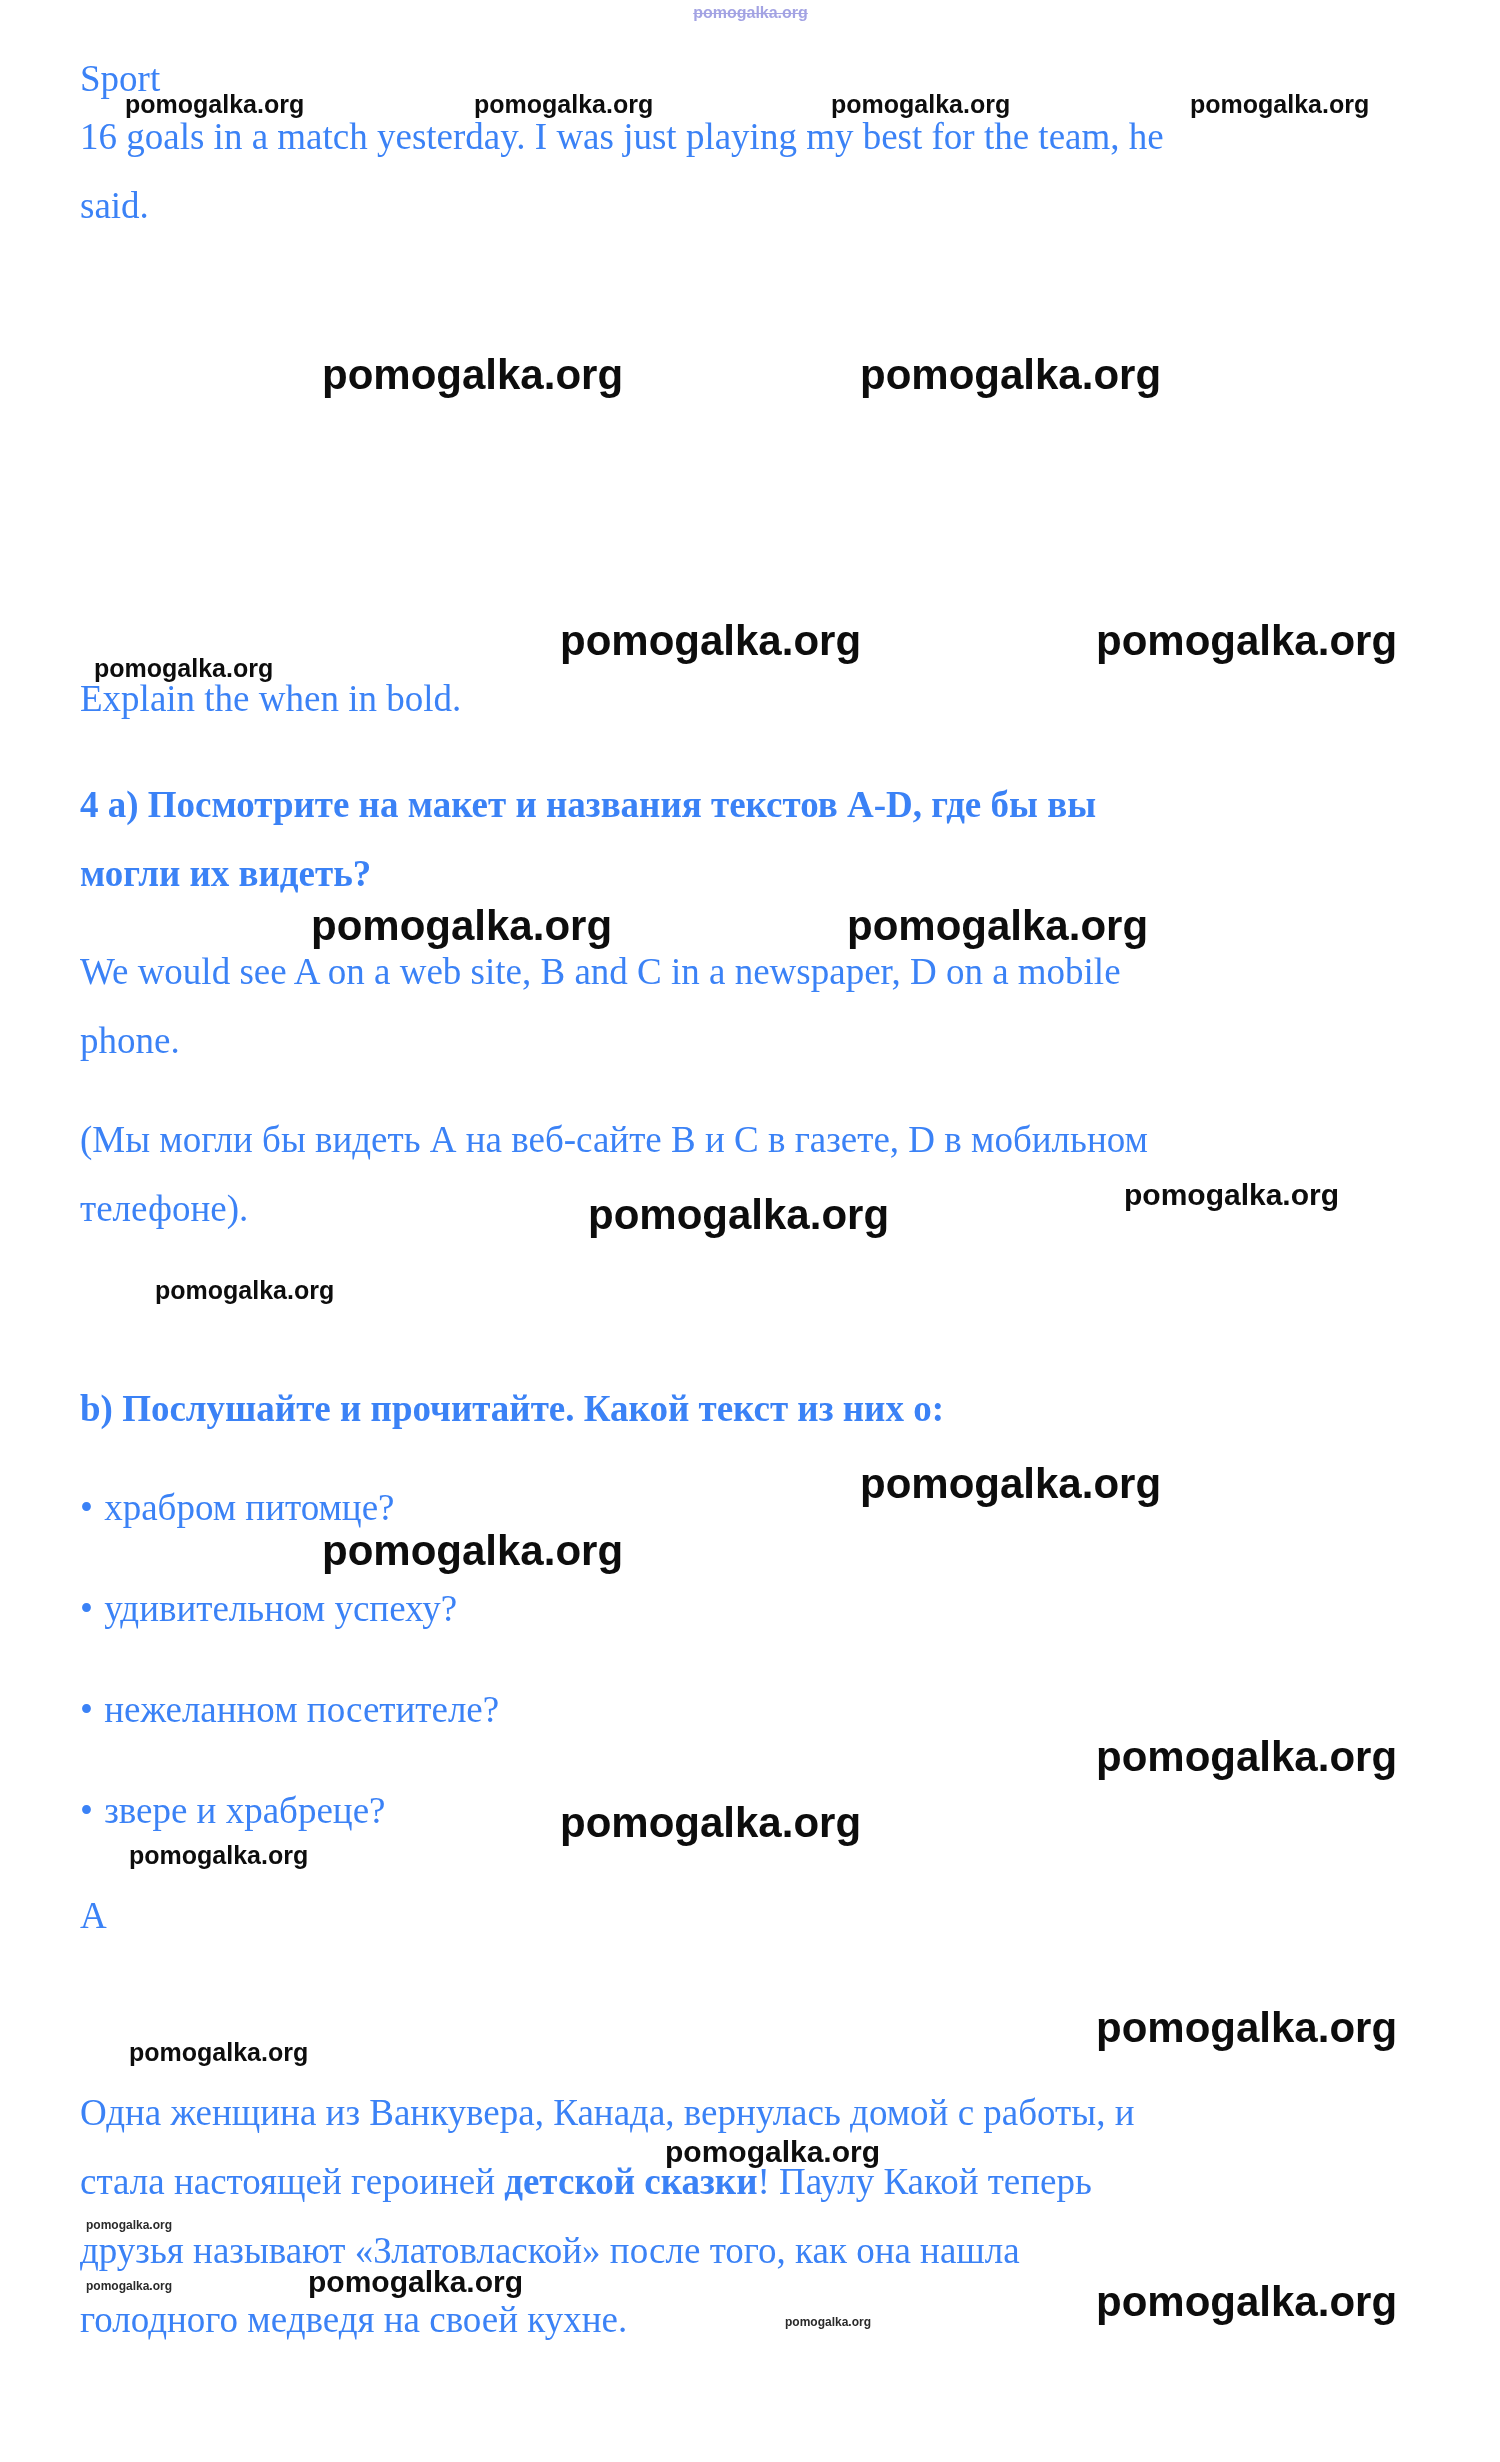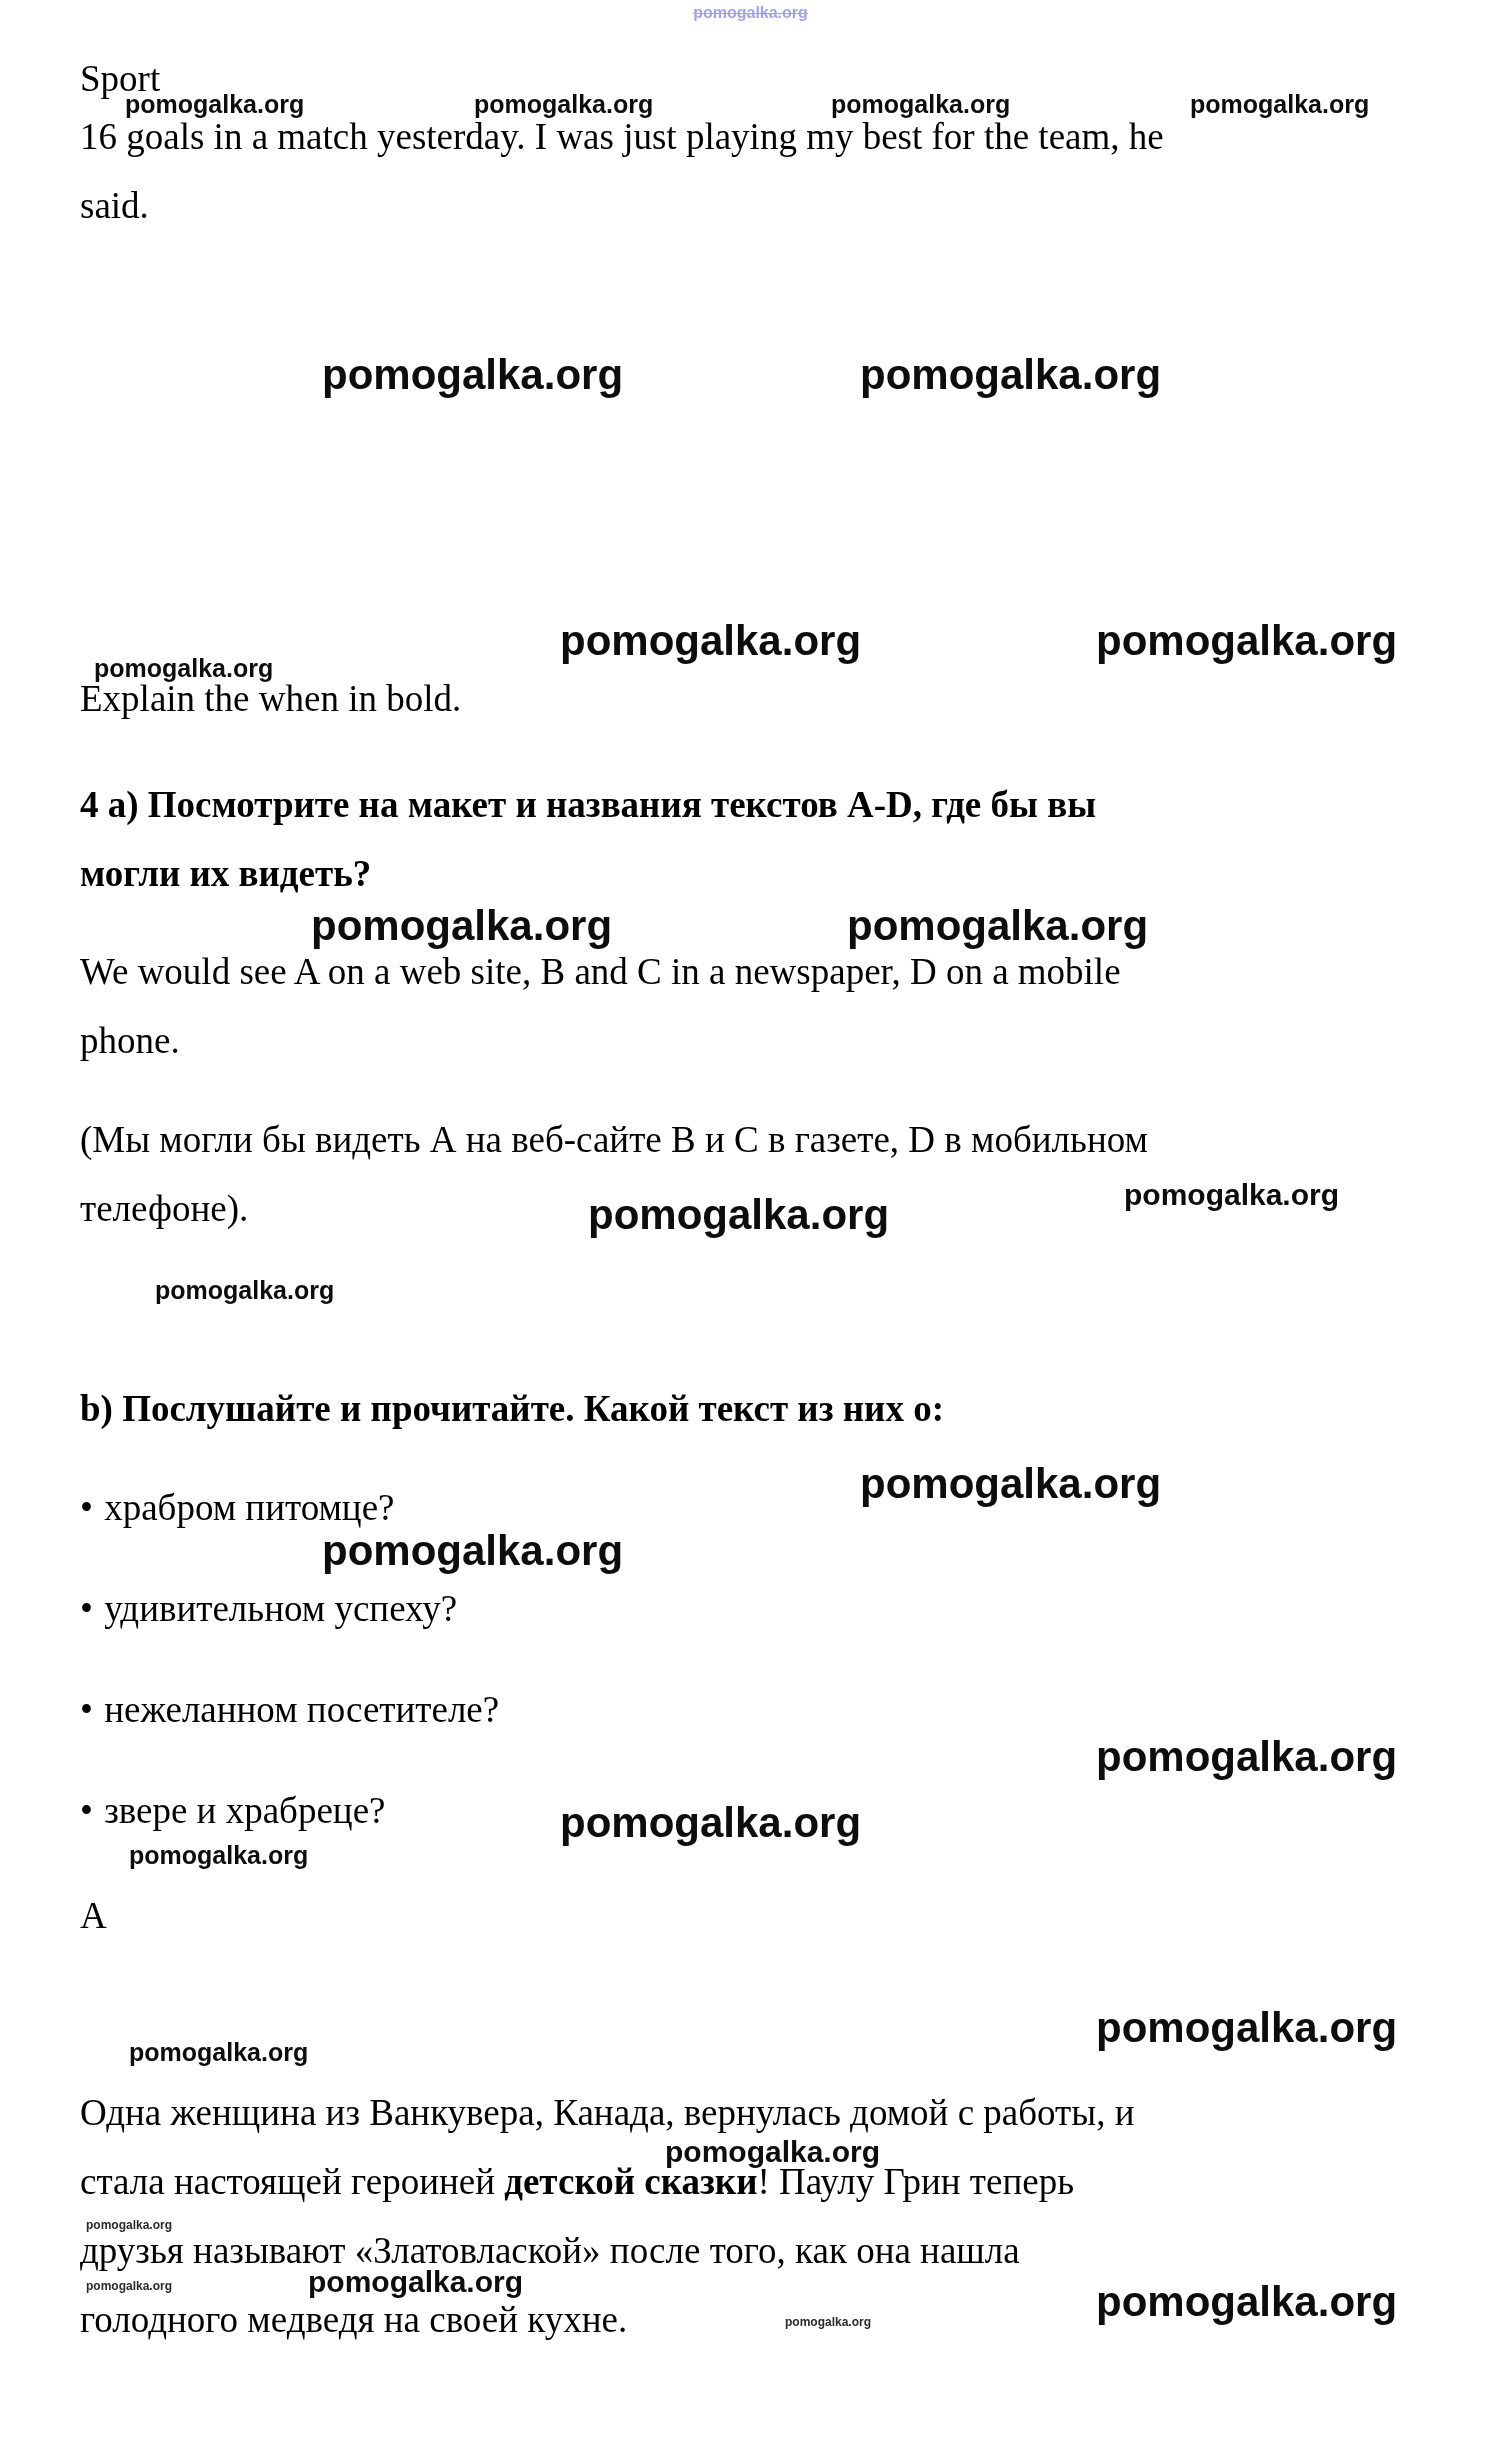--- a/index.html
+++ b/index.html
@@ -9,21 +9,21 @@
     height: 2366px;
     background: #ffffff;
     color: #000000;
     font-family: "Liberation Serif", serif;
     overflow: hidden;
   }
   .t {
     position: absolute;
     font-size: 37px;
     line-height: 69px;
-    color: #000000;
+    color: #3b82f6;
     white-space: nowrap;
   }
   .bold { font-weight: 700; }
   .li { white-space: nowrap; }
   .blt { display: inline-block; margin-right: 11.2px; }
   .ru-list { line-height: 101px; }
   .wm {
     position: absolute;
     font-family: "Liberation Sans", sans-serif;
     font-weight: 700;
@@ -113,21 +113,21 @@
   <span class="wm wm-sm" style="top:1843px;left:129px;">pomogalka.org</span>
 
   <div class="t" style="top:1881px;left:80px;">А</div>
 
 
   <span class="wm wm-lg" style="top:2007px;left:1096px;">pomogalka.org</span>
   <span class="wm wm-sm" style="top:2040px;left:129px;">pomogalka.org</span>
 
   <div class="t" style="top:2078px;left:80px;">
     <div>Одна женщина из Ванкувера, Канада, вернулась домой с работы, и</div>
-    <div><span>стала настоящей героиней </span><span class="bold">детской сказки</span><span>! Паулу Грин теперь</span></div>
+    <div><span>стала настоящей героиней </span><span class="bold">детской сказки</span><span>! Паулу Какой теперь</span></div>
     <div>друзья называют «Златовлаской» после того, как она нашла</div>
     <div>голодного медведя на своей кухне.</div>
   </div>
 
   <span class="wm wm-md" style="top:2137px;left:665px;">pomogalka.org</span>
   <span class="wm wm-xs" style="top:2219px;left:86px;">pomogalka.org</span>
   <span class="wm wm-xs" style="top:2280px;left:86px;">pomogalka.org</span>
   <span class="wm wm-md" style="top:2267px;left:308px;">pomogalka.org</span>
   <span class="wm wm-lg" style="top:2281px;left:1096px;">pomogalka.org</span>
   <span class="wm wm-xs" style="top:2316px;left:785px;">pomogalka.org</span>

